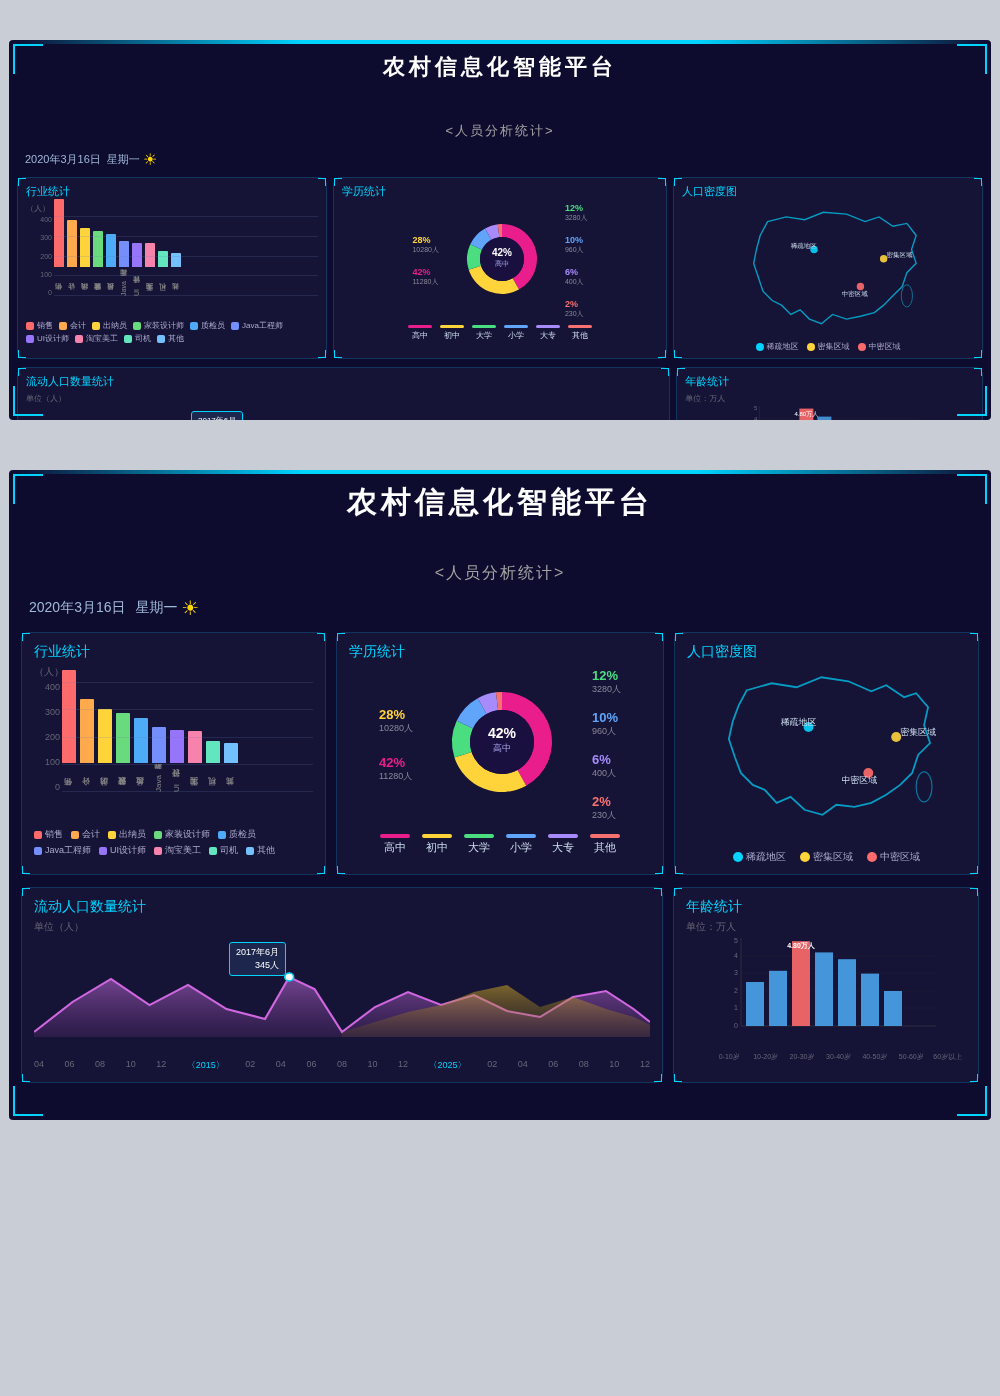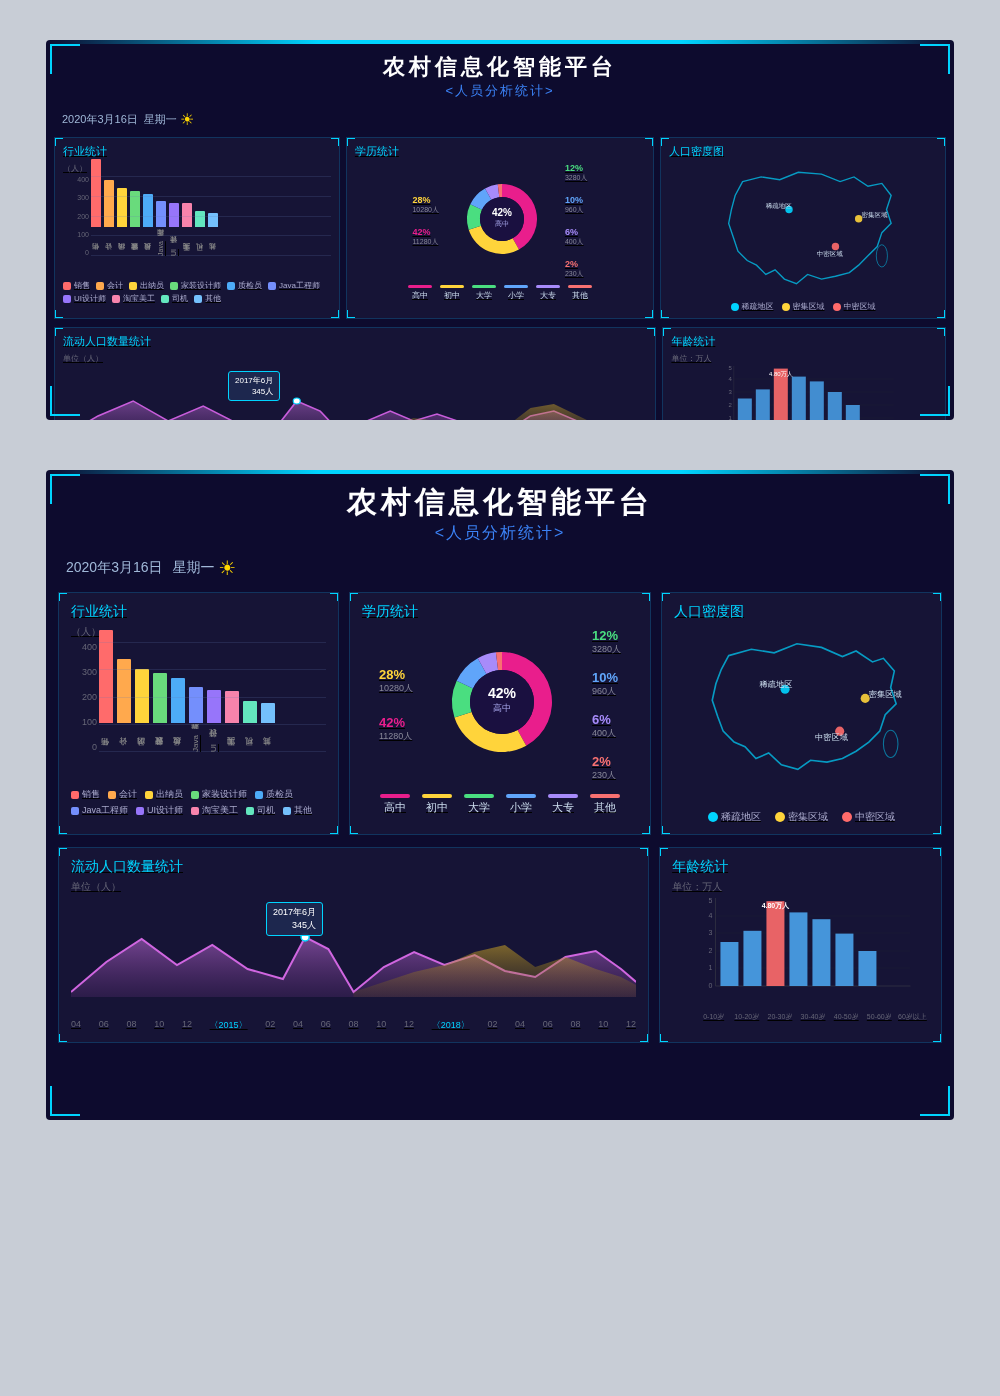--- a/index.html
+++ b/index.html
@@ -12,21 +12,21 @@
 
     .dashboard-wrapper {
       display: flex;
       flex-direction: column;
       align-items: center;
       padding: 40px 20px;
       gap: 50px;
     }
 
     .dashboard {
-      width: 908px;
+      width: 982px;
       background: #0d0b2e;
       border-radius: 4px;
       padding: 0;
       position: relative;
       overflow: hidden;
     }
 
     .dashboard-small { height: 380px; }
     .dashboard-large { height: 650px; }
 
@@ -50,22 +50,23 @@
       position: relative;
     }
     .header-title {
       font-size: 22px;
       color: #fff;
       letter-spacing: 4px;
       font-weight: bold;
     }
     .header-subtitle {
       font-size: 13px;
-      color: #3b82f6;
+      color: #a3a3a3;
       letter-spacing: 2px;
+      margin-top: 40px;
     }
 
     .header-deco {
       position: absolute;
       top: 0; left: 0; right: 0;
       height: 4px;
       background: linear-gradient(90deg, transparent 0%, #00d4ff 30%, #00d4ff 70%, transparent 100%);
     }
 
     .top-bar {
@@ -81,24 +82,23 @@
     
     .panels-row {
       display: flex;
       padding: 4px 8px;
       gap: 6px;
     }
 
     .panel {
       background: rgba(255,255,255,0.04);
       border: 1px solid rgba(0,180,255,0.2);
-      border-radius: 0;
+      border-radius: 8px;
       padding: 6px 8px;
       position: relative;
-      text-decoration: underline;
     }
 
     .panel-title {
       font-size: 11px;
       color: #00d4ff;
       margin-bottom: 4px;
     }
 
     
     .panel-industry { flex: 1.2; }
@@ -921,21 +921,21 @@
             <span>08</span>
             <span>10</span>
             <span>12</span>
           <span style="color:#00d4ff">〈2015〉</span>
           <span>02</span>
             <span>04</span>
             <span>06</span>
             <span>08</span>
             <span>10</span>
             <span>12</span>
-          <span style="color:#00d4ff">〈2018〉</span>
+          <span style="color:#00d4ff">〈2025〉</span>
           <span>02</span>
             <span>04</span>
             <span>06</span>
             <span>08</span>
             <span>10</span>
             <span>12</span>
         </div>
       </div>
 
       <div class="panel panel-age" style="padding:10px 12px">

